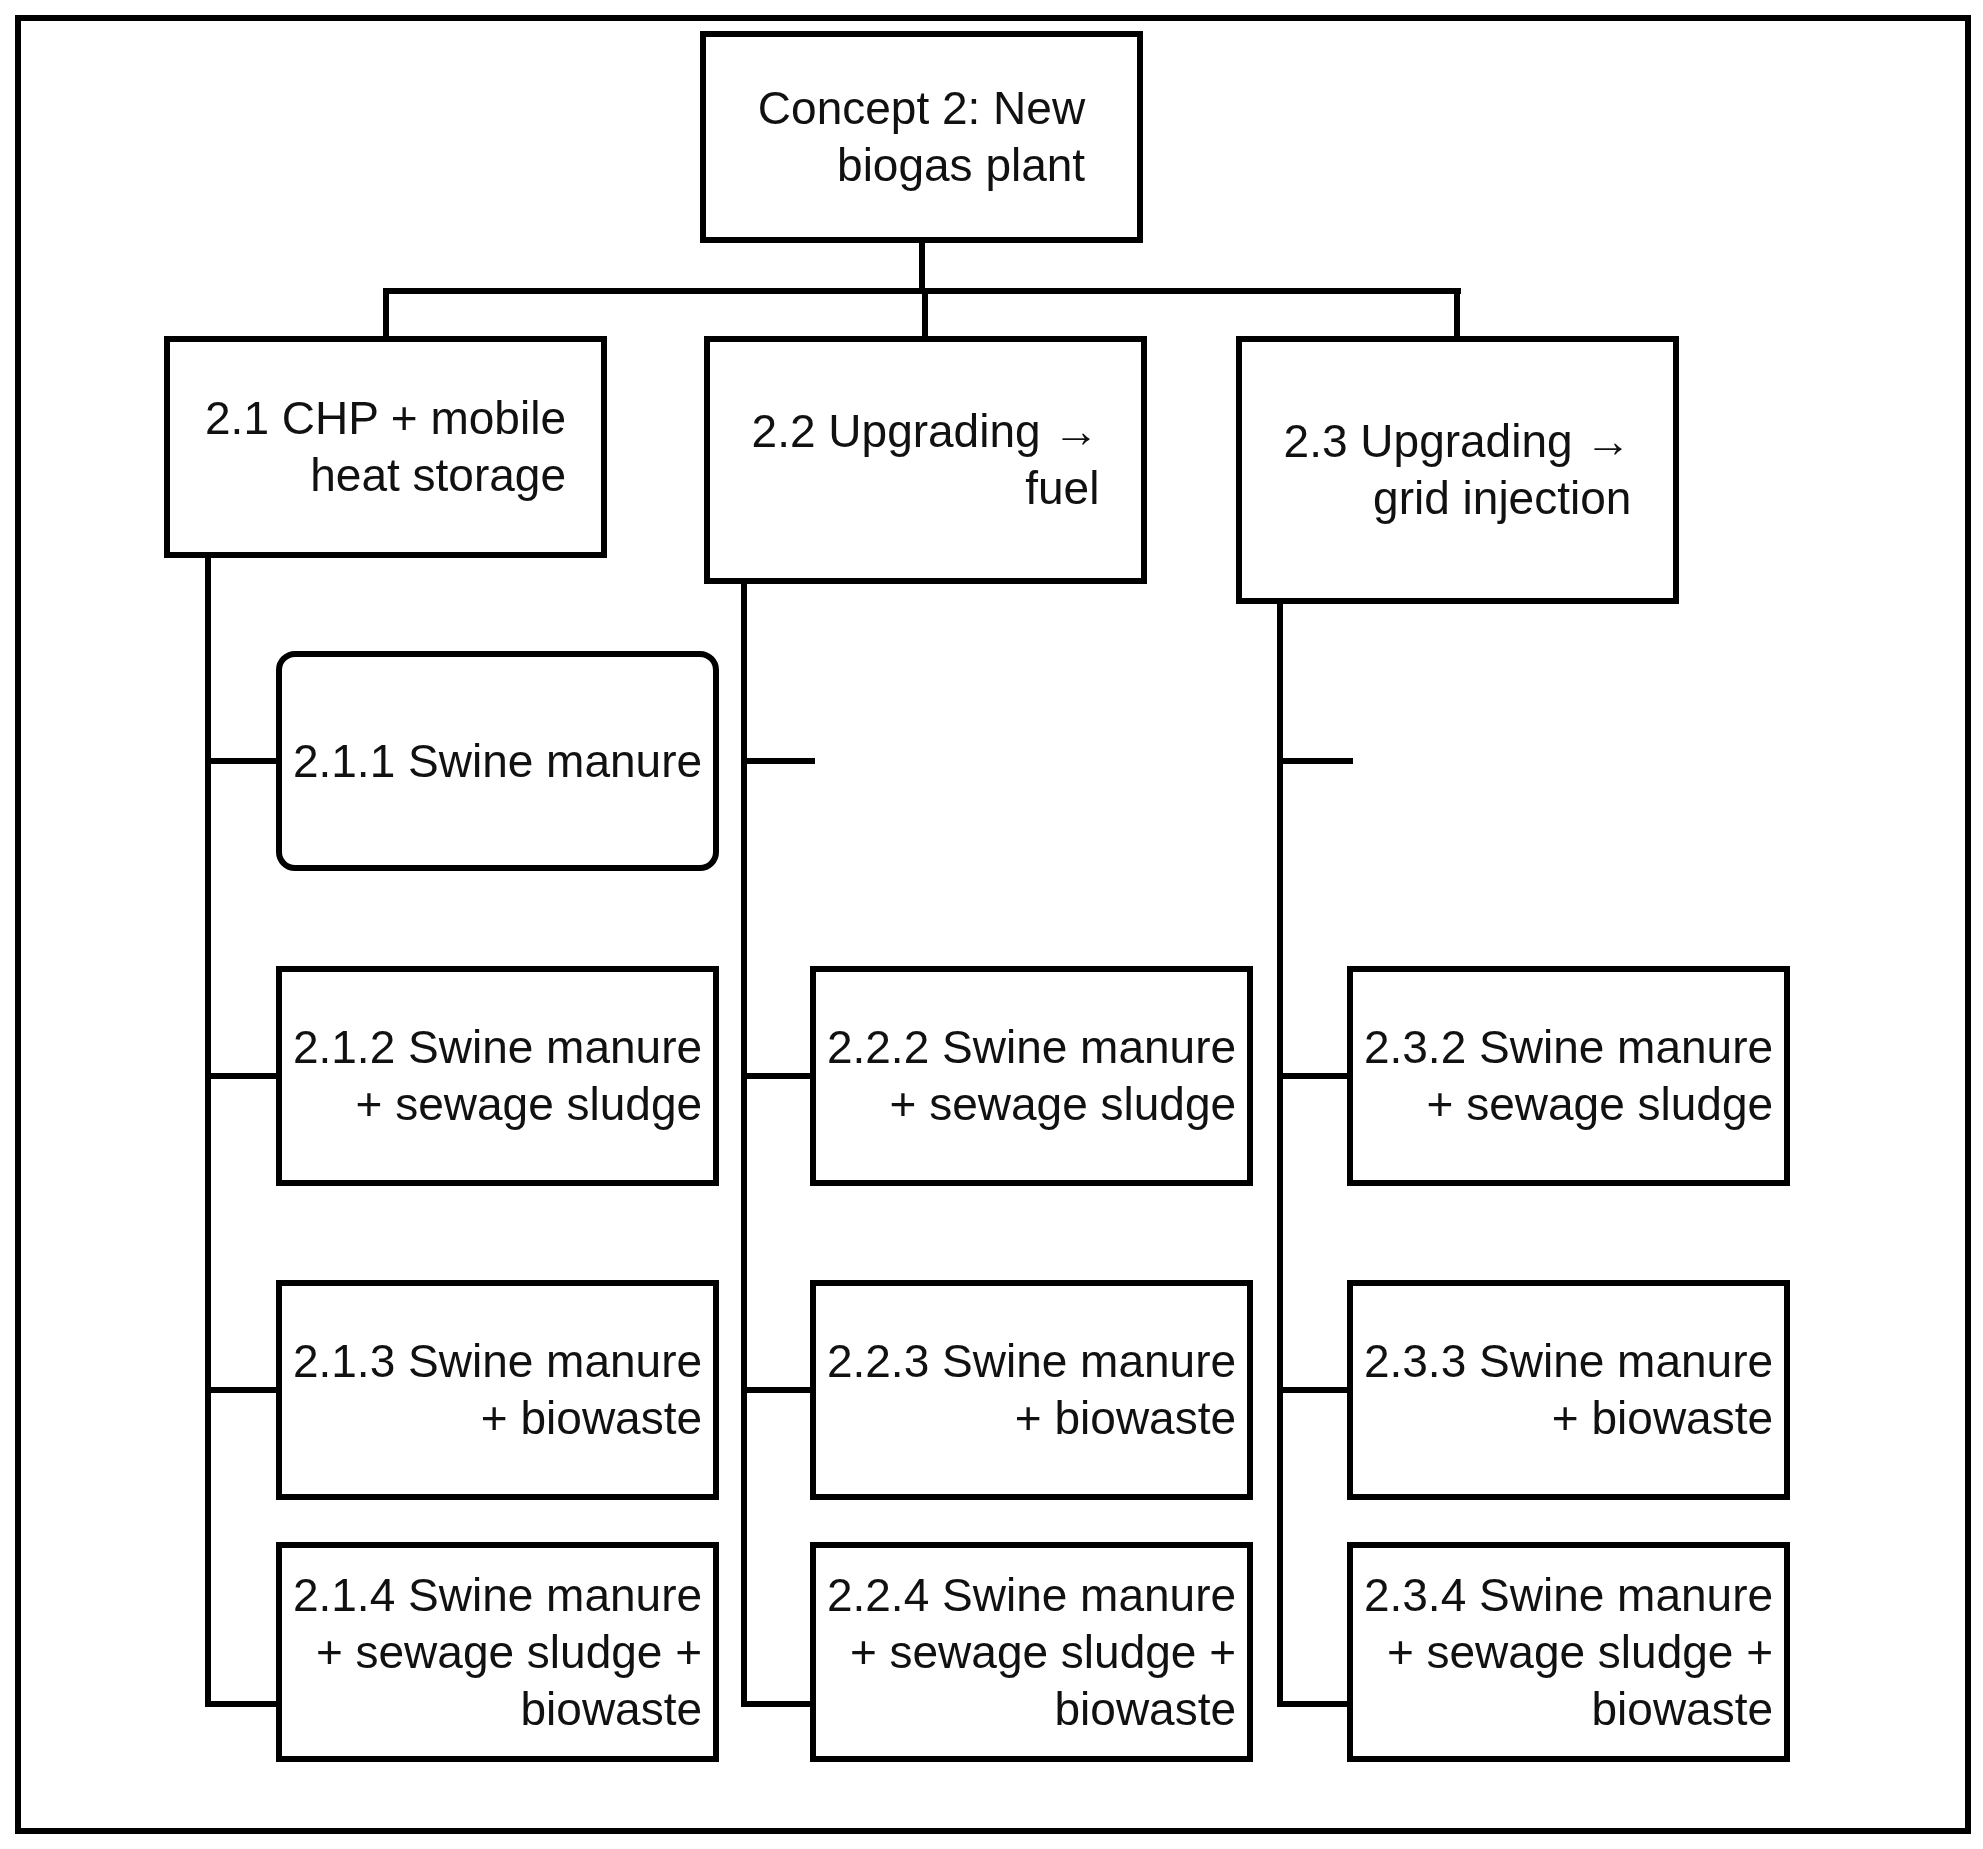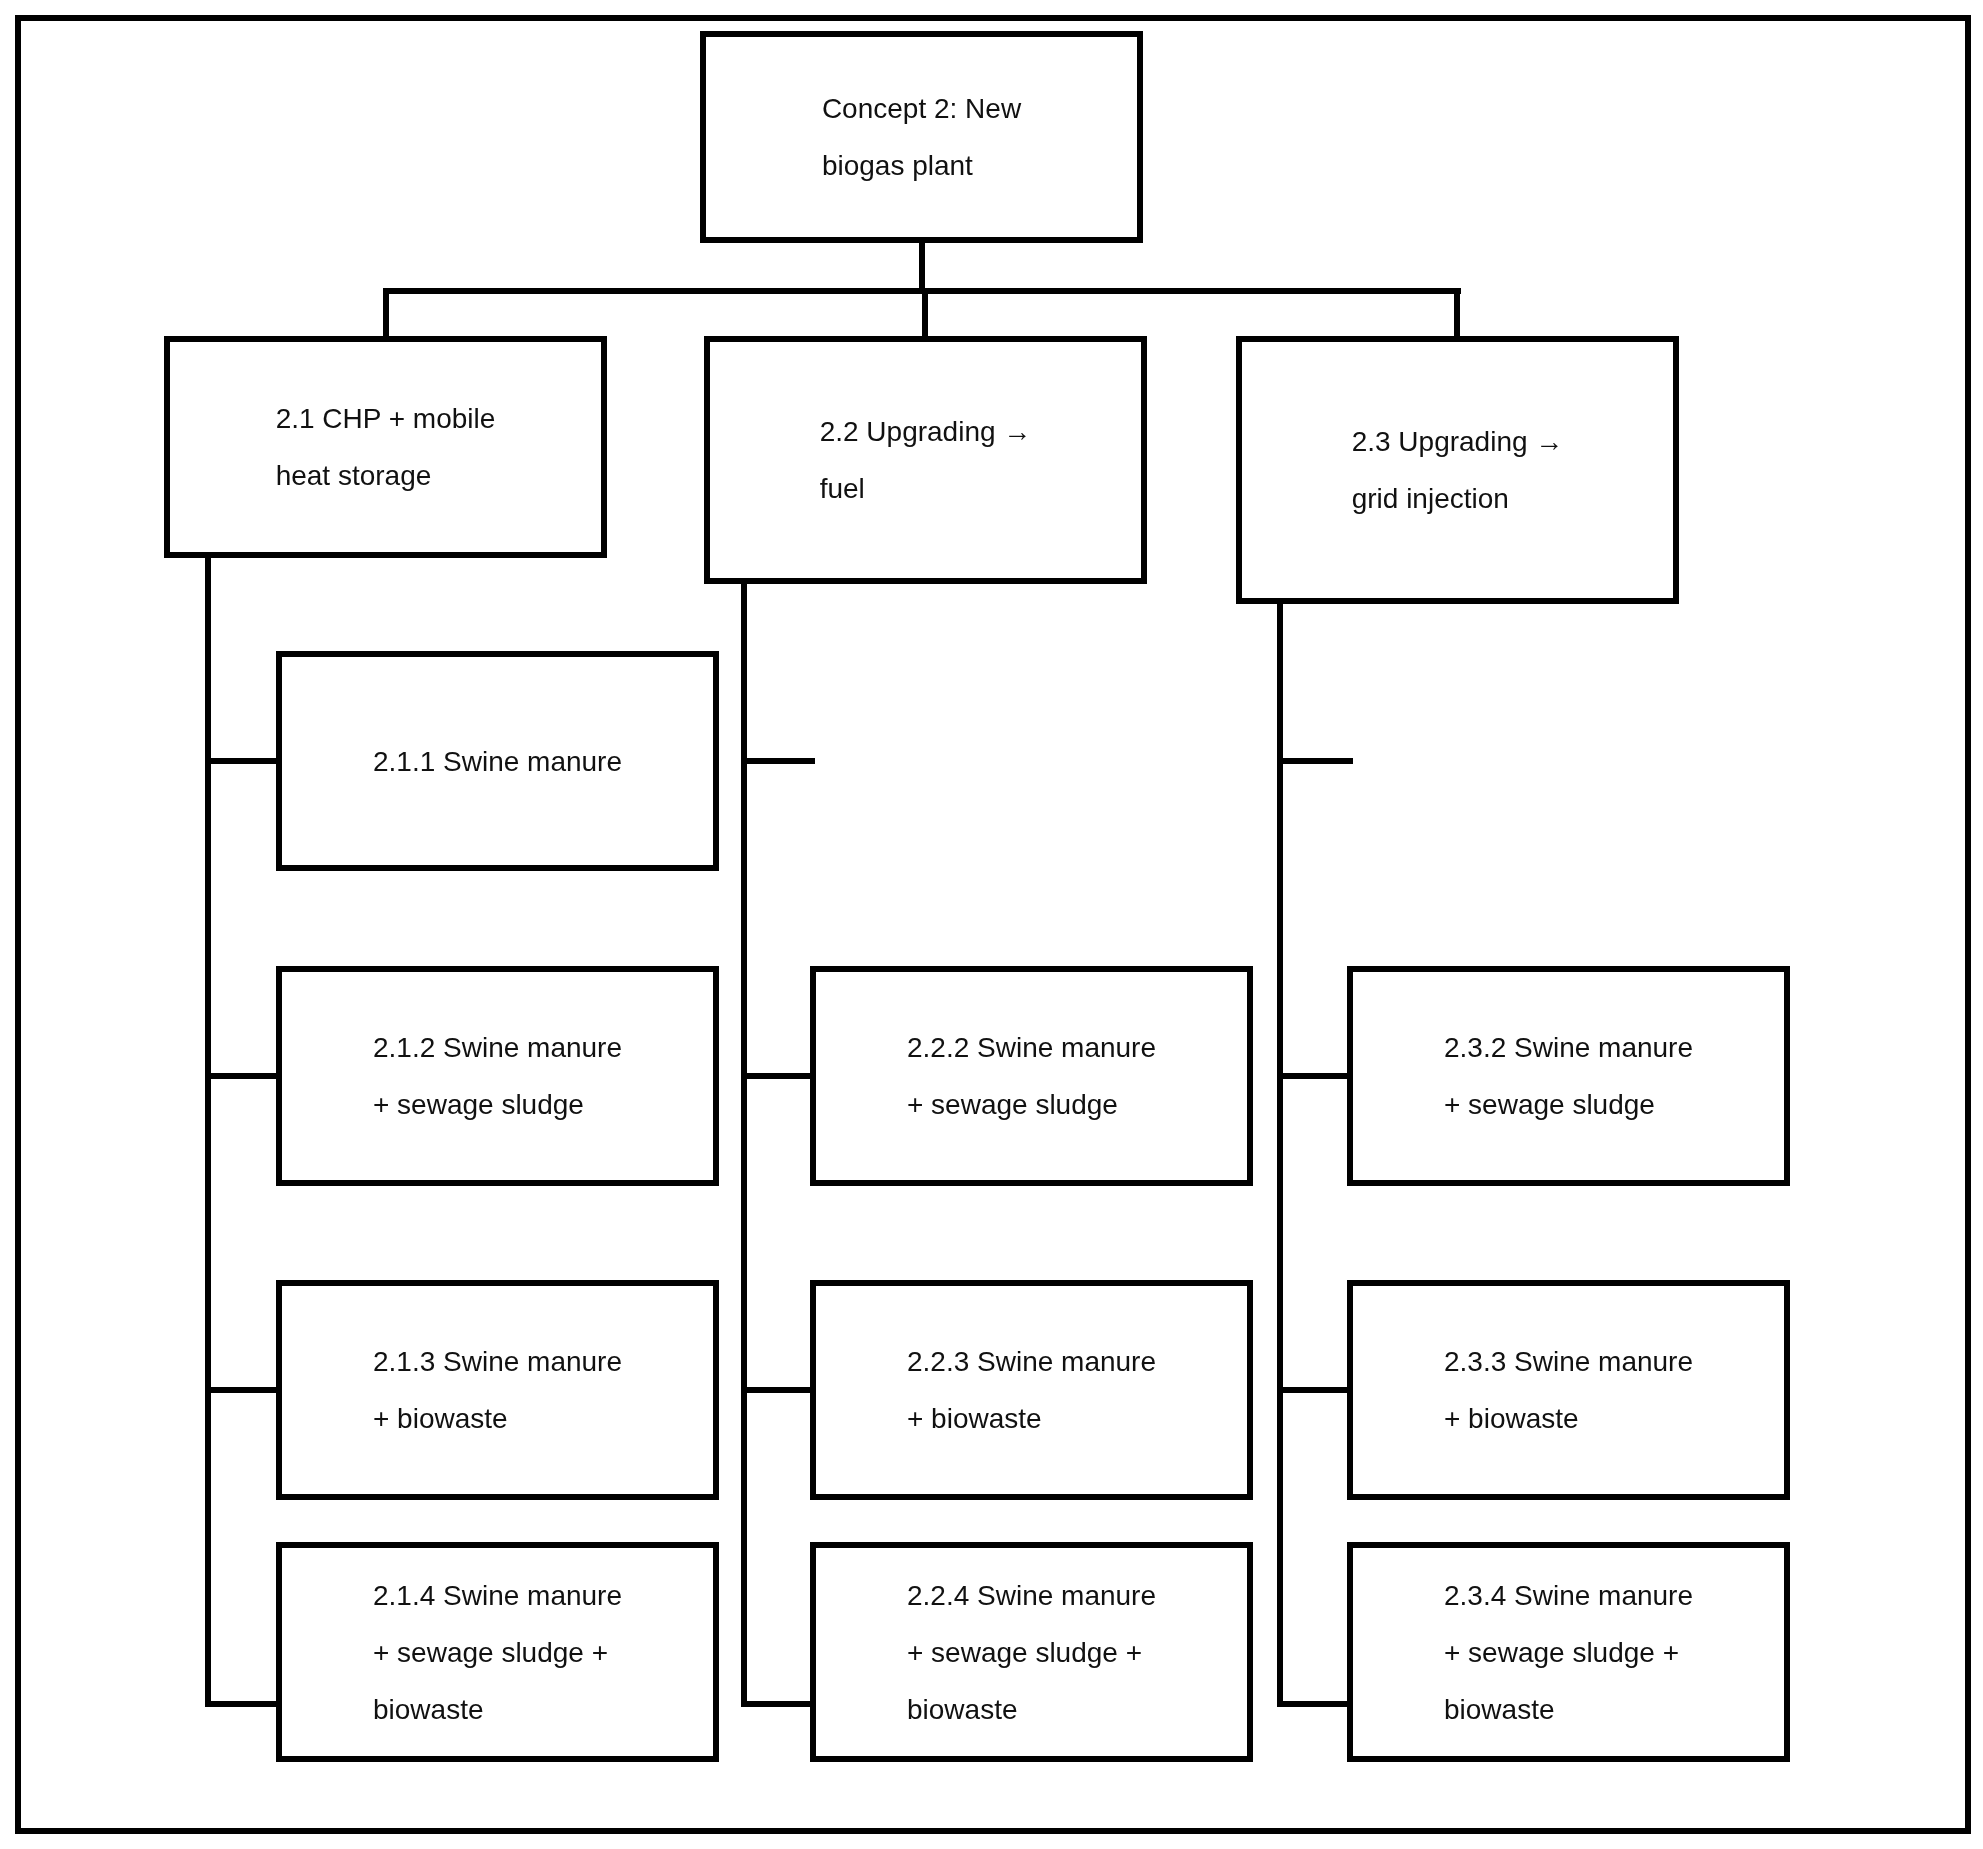--- a/index.html
+++ b/index.html
@@ -1,34 +1,34 @@
 <!DOCTYPE html>
 <html style="font-size:13.7px"><head>
 <meta charset="utf-8">
 <style>
   html,body{margin:0;padding:0;background:#ffffff;}
   body{font-family:"Liberation Sans","DejaVu Sans",sans-serif;}
   .canvas{position:relative;width:1984px;height:1849px;background:#ffffff;overflow:hidden;}
   .frame{position:absolute;left:15.4px;top:15.4px;width:1956px;height:1819px;
          border:6.8px solid #000;box-sizing:border-box;background:#ffffff;}
   .node{position:absolute;box-sizing:border-box;border:6px solid #000;background:#ffffff;
-        display:flex;align-items:center;justify-content:center;text-align:left;
-        font-size:28px;line-height:57px;color:#111111;white-space:pre-line;
+        display:flex;align-items:center;justify-content:center;text-align:right;
+        font-size:46px;line-height:57px;color:#111111;white-space:pre-line;
         letter-spacing:0px;}
   .line{position:absolute;background:#000;}
   
   .n-root{left:700px;top:31px;width:443px;height:212px;}
   
   .n-21{left:164px;top:336px;width:443px;height:222px;}
   .n-22{left:704px;top:336px;width:443px;height:248px;}
   .n-23{left:1236px;top:336px;width:443px;height:268px;}
   
   .leaf{width:443px;height:220px;}
   .c1{left:276px;} .c2{left:810px;} .c3{left:1347px;}
-  .r1{top:651px;} .r2{top:966px;} .r3{top:1280px;} .r4{top:1542px;}
+  .r1{top:651px;border-radius:19px;} .r2{top:966px;} .r3{top:1280px;} .r4{top:1542px;}
   
   .stem-root{left:919px;top:243px;width:6px;height:49px;}
   .h-main{left:383px;top:288px;width:1078px;height:6px;}
   .drop1{left:383px;top:288px;width:6px;height:50px;}
   .drop2{left:922px;top:288px;width:6px;height:50px;}
   .drop3{left:1454px;top:288px;width:6px;height:50px;}
   .colline{width:6px;top:552px;height:1152px;}
   .v1{left:205px;} .v2{left:741px;} .v3{left:1277px;}
   .stub{height:6px;}
   .s1{left:205px;width:76px;} .s2{left:741px;width:74px;} .s3{left:1277px;width:76px;}

